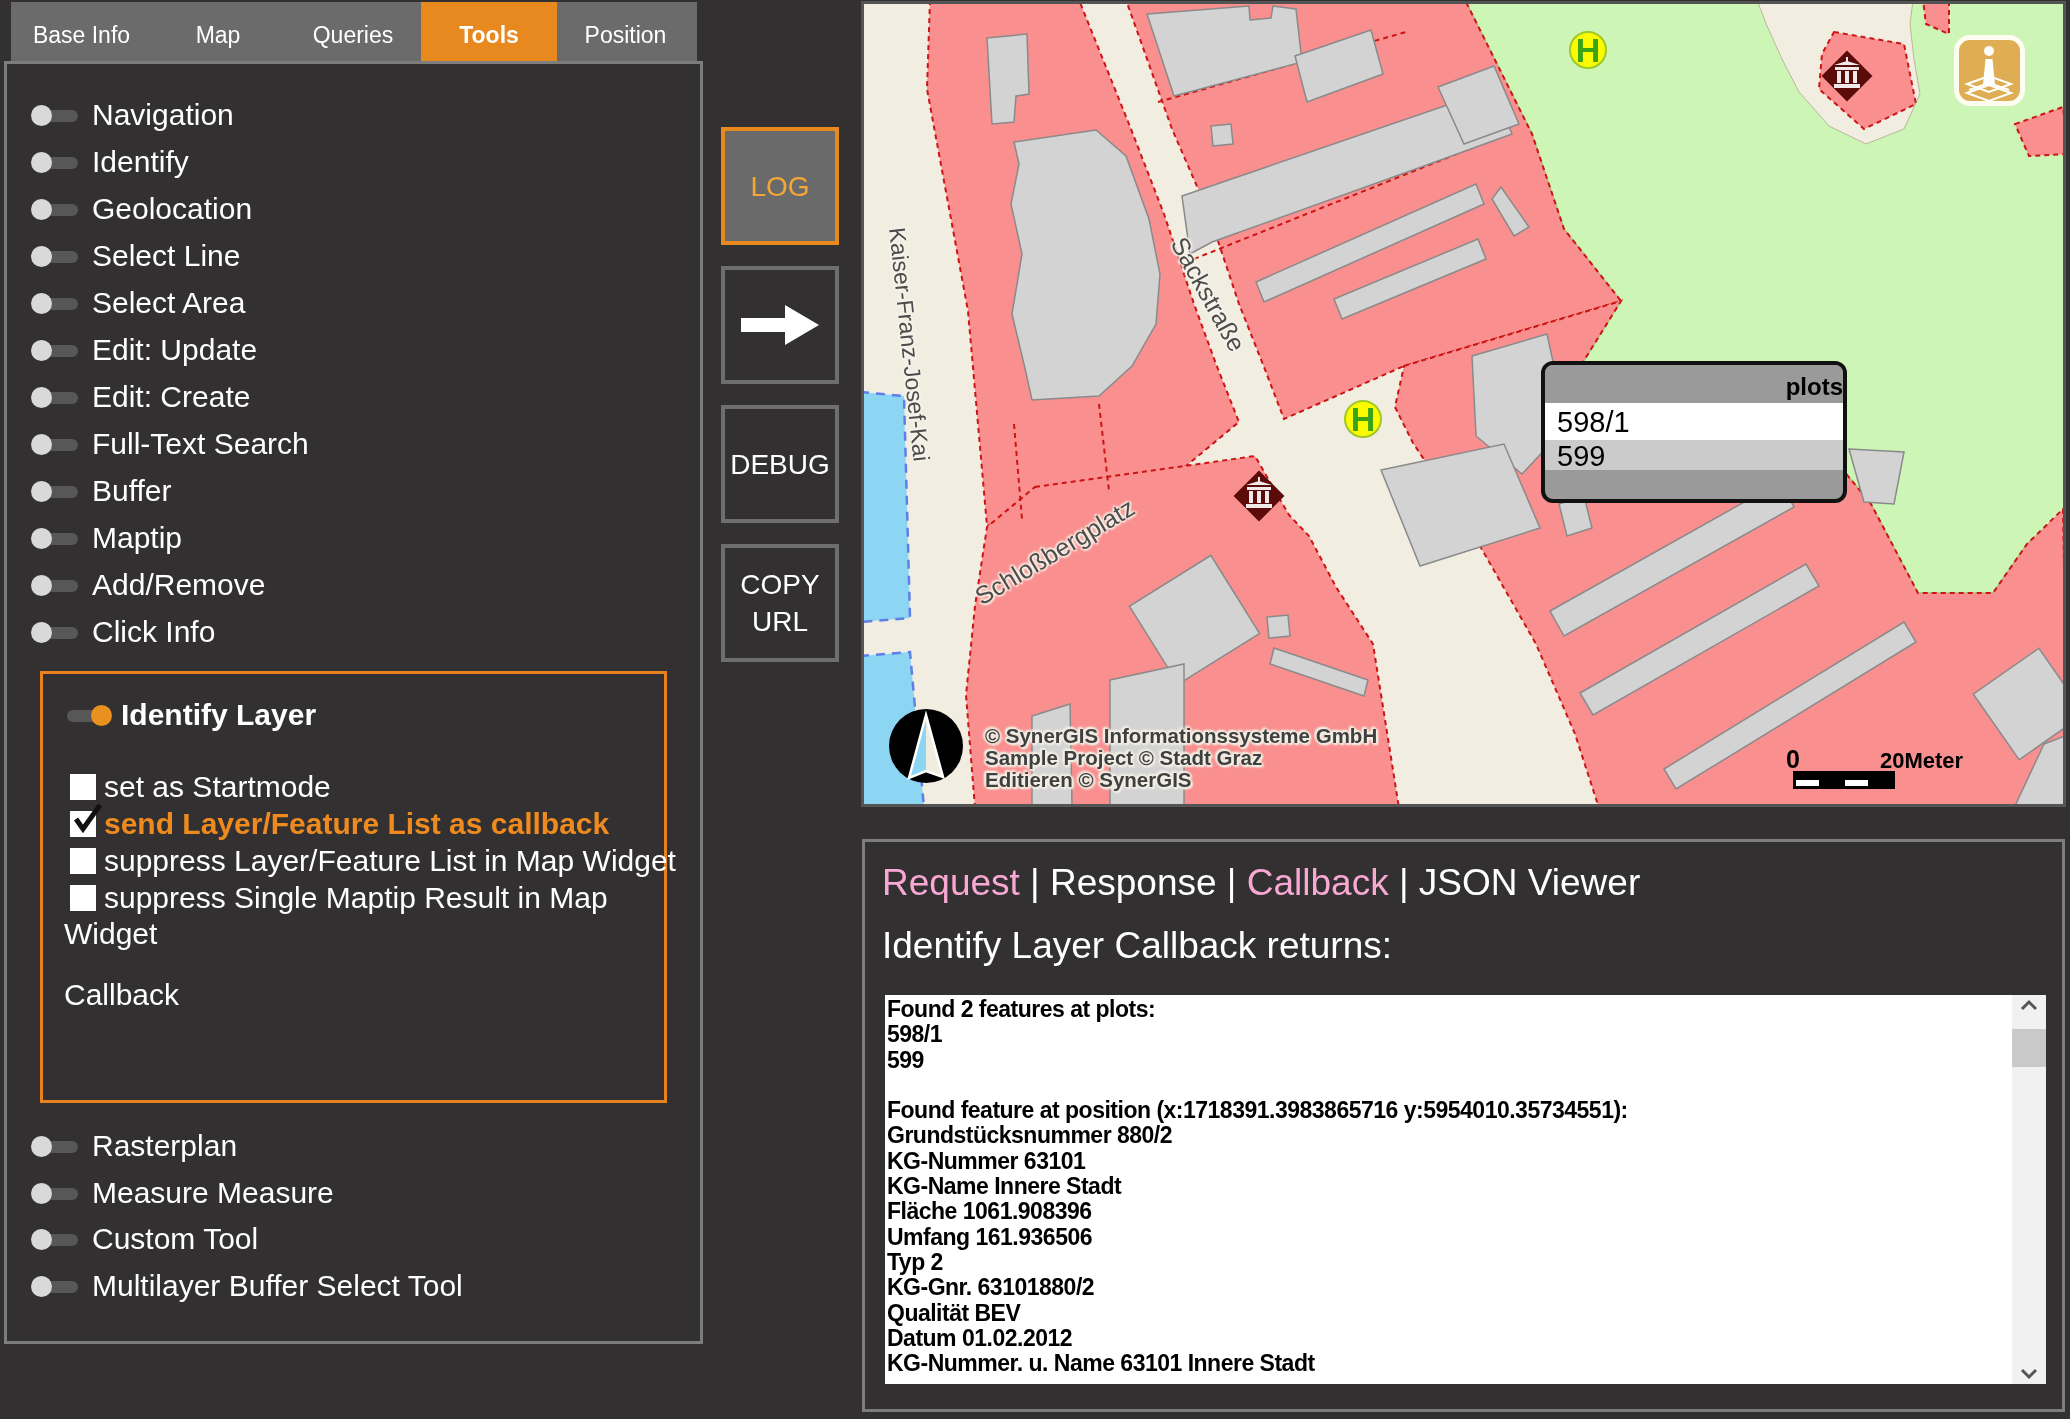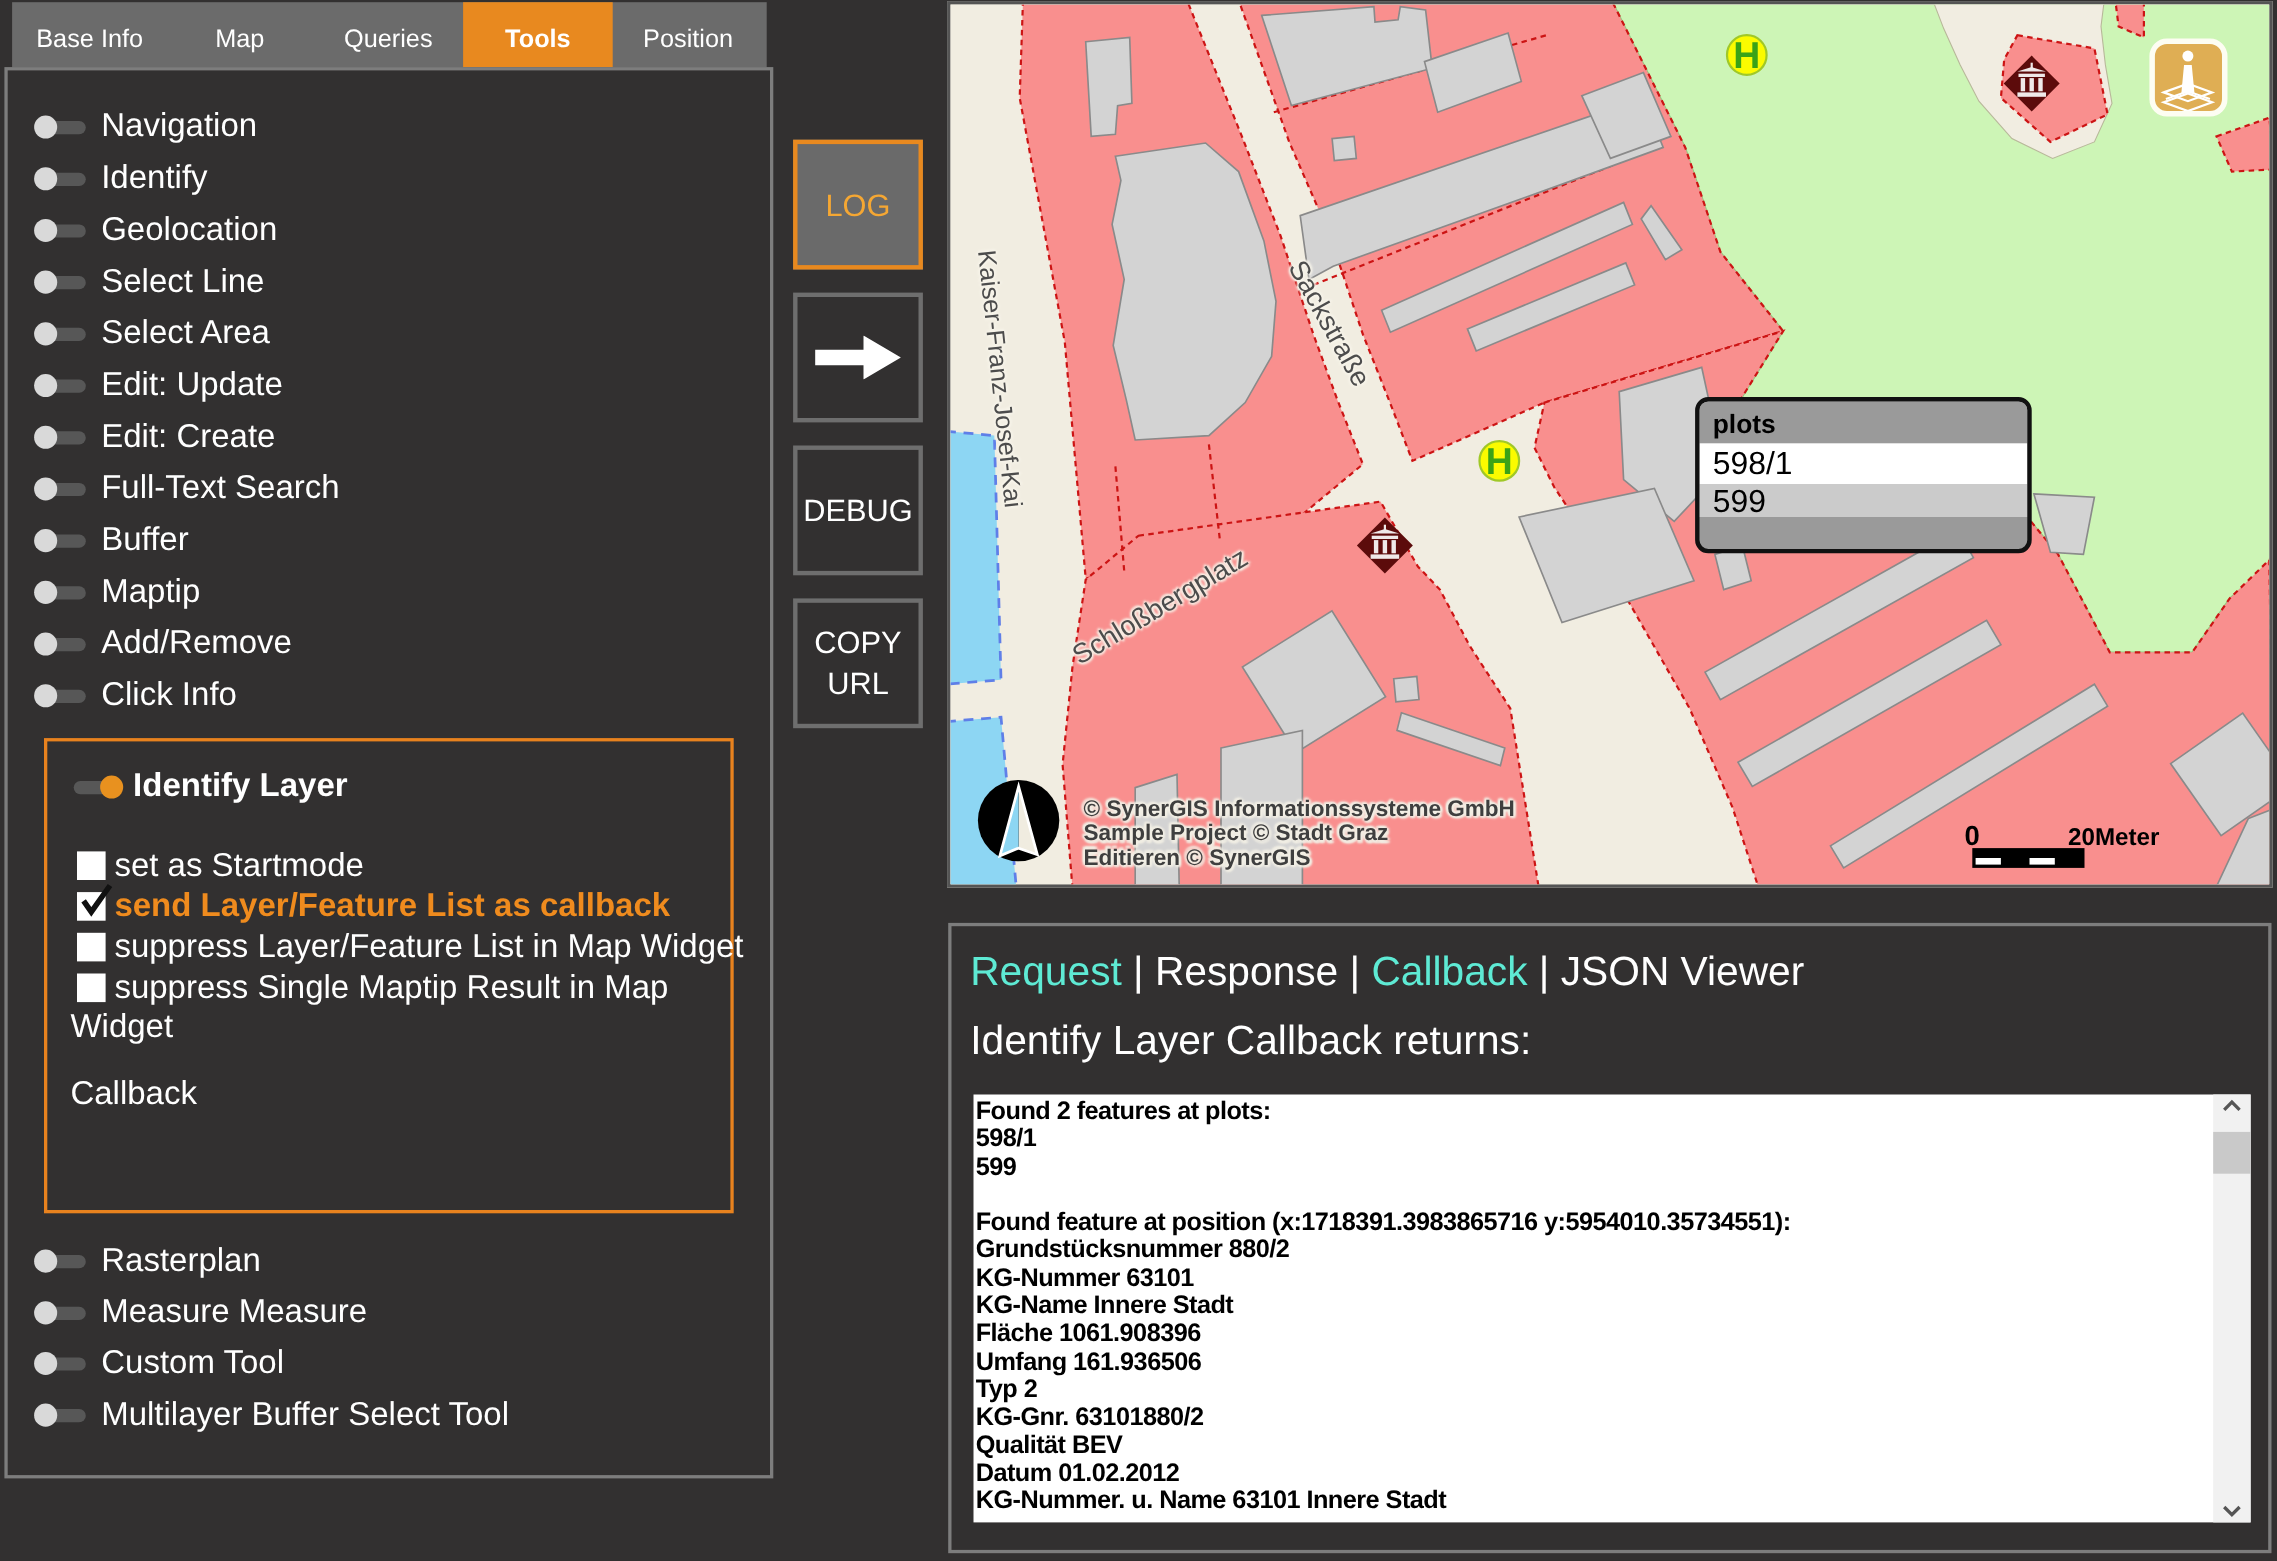--- a/index.html
+++ b/index.html
@@ -18,29 +18,29 @@
 #obox{left:33px;top:607px;width:621px;height:426px;border:3px solid #e8821e;}
 .cbrow{position:absolute;left:27px;height:26px;}
 .cb{position:absolute;left:0;top:0;width:26px;height:26px;background:#fff;}
 .cbrow .lb{position:absolute;left:34px;top:-4px;font-size:30px;color:#fff;white-space:nowrap;}
 
 .mbtn{line-height:37px;left:721px;width:118px;height:118px;box-sizing:border-box;border:4px solid #6e6e6e;color:#fff;font-size:28px;display:flex;align-items:center;justify-content:center;text-align:center;}
 
 #map{left:861px;top:1px;width:1199px;height:800px;border:3px solid #545454;background:#f1ede1;overflow:hidden;}
 .maplbl{position:absolute;color:#4c4c4c;white-space:nowrap;text-shadow:-2px 0 2px #f7f4ea,2px 0 2px #f7f4ea,0 -2px 2px #f7f4ea,0 2px 2px #f7f4ea;}
 #popup{position:absolute;left:677px;top:357px;width:298px;height:134px;background:#9a9a9a;border:4px solid #111;border-radius:12px;overflow:hidden;}
-#popup .hd{height:38px;line-height:44px;font-size:24px;font-weight:bold;color:#000;padding-left:12px;background:#9a9a9a;}
+#popup .hd{height:38px;line-height:44px;font-size:24px;font-weight:bold;color:#000;padding-left:12px;background:#9a9a9a;text-align:right;}
 #popup .r1{height:37px;line-height:39px;font-size:29px;color:#000;padding-left:12px;background:#fff;}
 #popup .r2{height:30px;line-height:32px;font-size:29px;color:#000;padding-left:12px;background:#cbcbcb;}
 #infobtn{position:absolute;left:1090px;top:31px;width:71px;height:71px;box-sizing:border-box;background:#dfae54;border:5px solid #fdfdf2;border-radius:16px;}
 #copyr{position:absolute;left:121px;top:721px;font-size:20.5px;font-weight:bold;color:#3f3f3f;line-height:22px;text-shadow:-2px 0 2px #f2efe5,2px 0 2px #f2efe5,0 -2px 2px #f2efe5,0 2px 2px #f2efe5,2px 2px 2px #f2efe5,-2px -2px 2px #f2efe5;}
 
 #bpanel{left:862px;top:839px;width:1197px;height:567px;border:3px solid #7d7d7d;background:#323030;}
 #blinks{position:absolute;left:17px;top:20px;font-size:37px;color:#fff;}
-#blinks .o{color:#5eead4;}
+#blinks .o{color:#f9a8d4;}
 #bsub{position:absolute;left:17px;top:83px;font-size:37px;color:#fff;}
 #btext{position:absolute;left:20px;top:153px;width:1161px;height:389px;background:#fff;}
 #btext pre{margin:0;padding:2px 0 0 2px;font-family:"Liberation Sans",sans-serif;font-weight:bold;font-size:23px;line-height:25.3px;color:#000;letter-spacing:-0.5px;}
 #sbar{position:absolute;right:0;top:0;width:34px;height:389px;background:#f1f1f1;}
 #sbar .th{position:absolute;left:0;top:34px;width:34px;height:38px;background:#c9c9c9;}
 </style></head>
 <body>
 
 <div id="tabbar" class="abs">
   <div class="tab" style="left:0px;width:141px;">Base Info</div>

